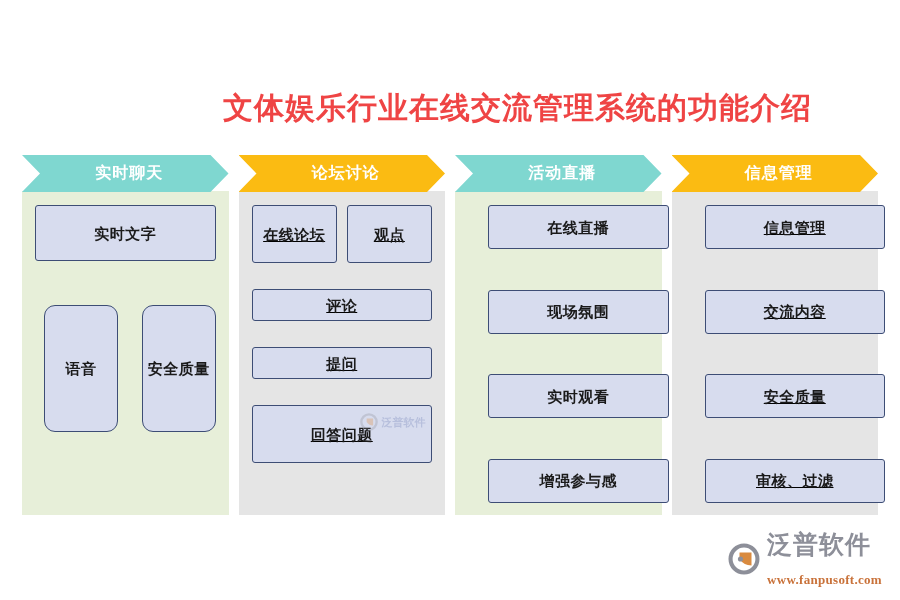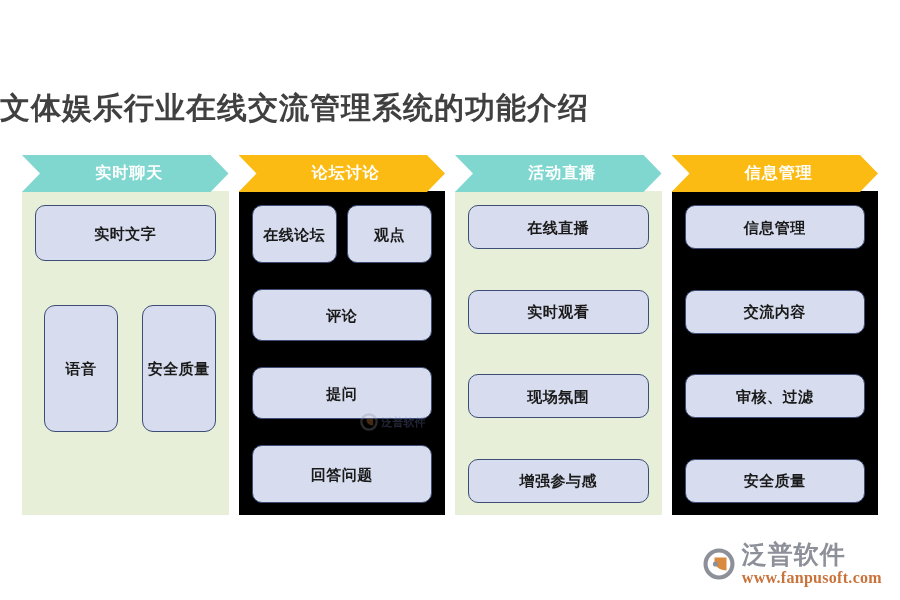--- a/index.html
+++ b/index.html
@@ -13,24 +13,24 @@
     font-family: "Liberation Sans", "DejaVu Sans", sans-serif;
     overflow: hidden;
     position: relative;
   }
 
   #page-title {
     position: absolute;
     left: 0;
     top: 88px;
     width: 812px;
-    text-align: left;
+    text-align: right;
     font-size: 30px;
     font-weight: bold;
-    color: #404040;
+    color: #ef4444;
     letter-spacing: 1px;
     line-height: 40px;
     white-space: nowrap;
   }
 
   #columns {
     position: absolute;
     left: 22px;
     top: 155px;
     width: 856px;
@@ -69,27 +69,27 @@
   .panel {
     flex: 1 1 auto;
     margin-top: -1px;
     padding: 14px 13px 12px 13px;
     box-sizing: border-box;
     display: flex;
     flex-direction: column;
     position: relative;
   }
   .panel.green { background: #e7efd9; }
-  .panel.mint  { background: #000000; }
+  .panel.mint  { background: #e5e5e5; text-decoration: underline; }
 
   
   .box {
     background: #d7dcee;
     border: 1.6px solid #3d4d75;
-    border-radius: 10px;
+    border-radius: 3px;
     color: #1a1a1a;
     font-size: 15px;
     font-weight: bold;
     display: flex;
     align-items: center;
     justify-content: center;
     text-align: center;
     line-height: 19px;
     box-sizing: border-box;
     letter-spacing: 0.5px;
@@ -98,26 +98,26 @@
   
   .c1-top   { height: 56px; width: 100%; }
   .c1-spacer{ height: 44px; }
   .c1-row   { display: flex; gap: 24px; height: 127px; margin-left: 9px; }
   .c1-row .box { flex: 1 1 0; border-radius: 11px; font-size: 15px; }
 
   
   .c2 { justify-content: flex-start; }
   .c2-row { display: flex; gap: 10px; height: 58px; }
   .c2-row .box { flex: 1 1 0; }
-  .c2-full { height: 52px; width: 100%; }
+  .c2-full { height: 32px; width: 100%; }
   .gap24 { height: 26px; }
 
   
   .stack { display: flex; flex-direction: column; justify-content: space-between; height: 100%; }
-  .stack .box { height: 44px; width: 100%; }
+  .stack .box { height: 44px; width: 100%; margin-left: 20px; }
 
   
   .watermark {
     position: absolute;
     left: 120px;
     top: 218px;
     width: 96px;
     height: 26px;
     opacity: 0.30;
     pointer-events: none;
@@ -143,22 +143,22 @@
     flex: 0 0 34px;
   }
   .logo-text-wrap { display: flex; flex-direction: column; line-height: 1; }
   .logo-cn {
     font-size: 25px;
     font-weight: bold;
     color: #8d8f99;
     letter-spacing: 1px;
   }
   .logo-url {
-    margin-top: 3px;
-    font-size: 16px;
+    margin-top: 16px;
+    font-size: 13px;
     font-weight: bold;
     color: #c9723a;
     font-family: "Liberation Serif", serif;
     letter-spacing: 0.3px;
   }
 </style>
 </head>
 <body>
 
 <div id="page-title">文体娱乐行业在线交流管理系统的功能介绍</div>
@@ -209,37 +209,37 @@
     </div>
   </div>
 
   <div class="column">
     <div class="banner teal">
       <span>活动直播</span>
     </div>
     <div class="panel green">
       <div class="stack">
         <div class="box">在线直播</div>
+        <div class="box">现场氛围</div>
         <div class="box">实时观看</div>
-        <div class="box">现场氛围</div>
         <div class="box">增强参与感</div>
       </div>
     </div>
   </div>
 
   <div class="column">
     <div class="banner amber">
       <span>信息管理</span>
     </div>
     <div class="panel mint">
       <div class="stack">
         <div class="box">信息管理</div>
         <div class="box">交流内容</div>
+        <div class="box">安全质量</div>
         <div class="box">审核、过滤</div>
-        <div class="box">安全质量</div>
       </div>
     </div>
   </div>
 
 </div>
 
 <div id="footer-logo">
   <div class="logo-mark">
     <svg viewBox="0 0 34 34" width="34" height="34" aria-hidden="true">
       <path d="M17 1.5 A15.5 15.5 0 1 0 17 32.5 A15.5 15.5 0 0 0 17 1.5 Z

